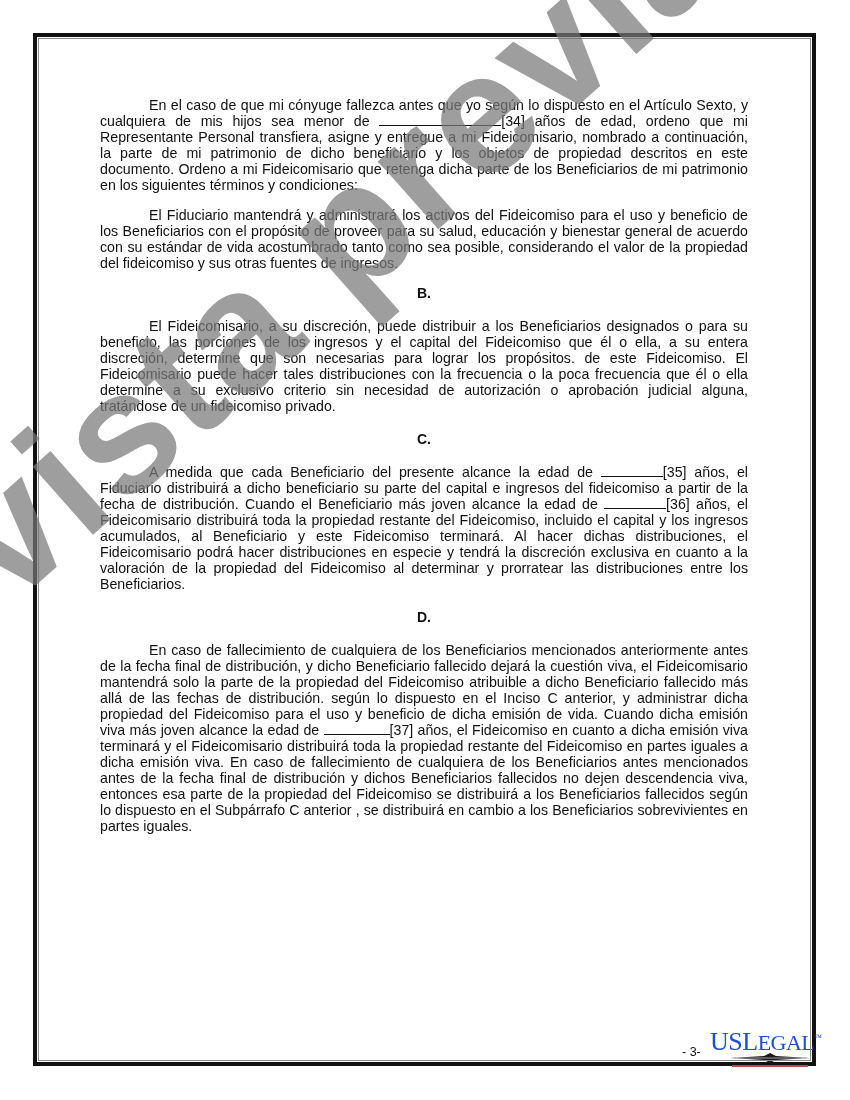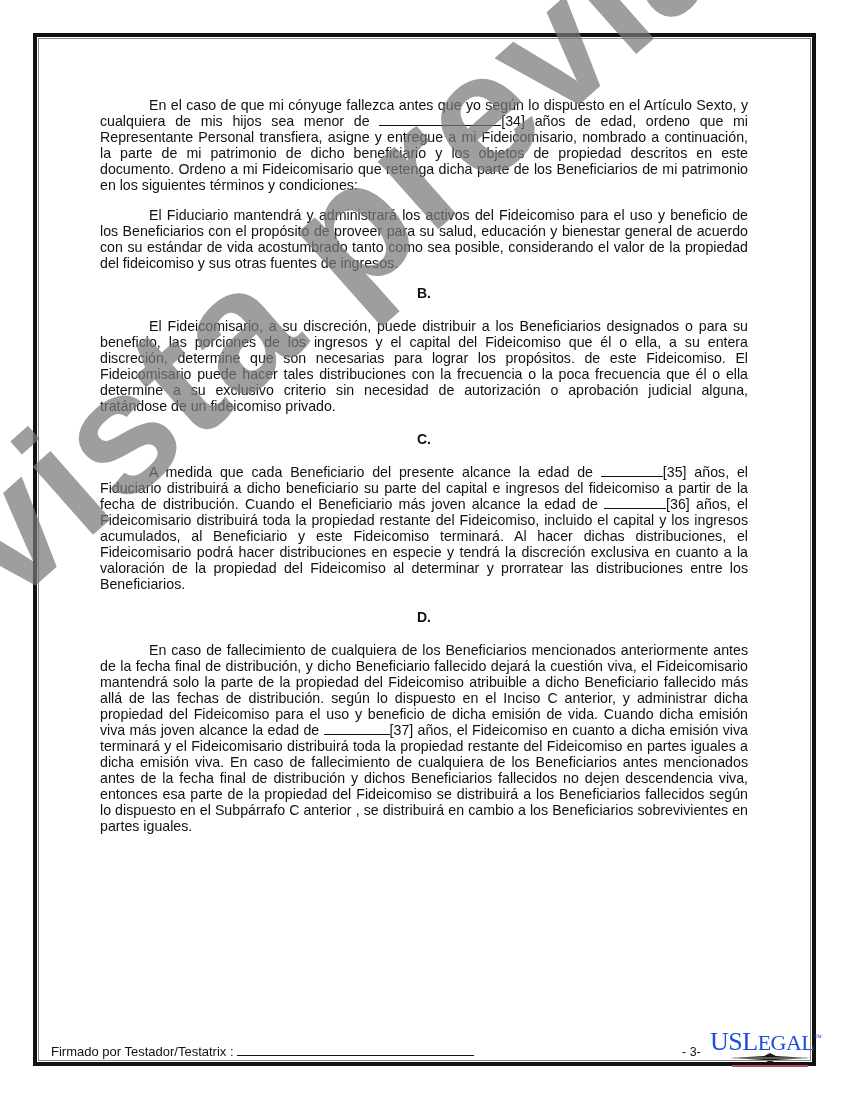--- a/index.html
+++ b/index.html
@@ -148,23 +148,20 @@
     <p class="heading" style="margin-bottom:17px;">C.</p>
 
     <p class="para" style="margin-bottom:17px;"><span>A medida que cada Beneficiario del presente alcance la edad de </span><span class="blank short"></span><span>[35]</span><span> años, el Fiduciario distribuirá a dicho beneficiario su parte del capital e ingresos del fideicomiso a partir de la fecha de distribución. Cuando el Beneficiario más joven alcance la edad de </span><span class="blank short"></span><span>[36]</span><span> años, el Fideicomisario distribuirá toda la propiedad restante del Fideicomiso, incluido el capital y los ingresos acumulados, al Beneficiario y este Fideicomiso terminará. Al hacer dichas distribuciones, el Fideicomisario podrá hacer distribuciones en especie y tendrá la discreción exclusiva en cuanto a la valoración de la propiedad del Fideicomiso al determinar y prorratear las distribuciones entre los Beneficiarios.</span></p>
 
     <p class="heading" style="margin-bottom:17px;">D.</p>
 
     <p class="para" style="margin-bottom:17px;"><span>En caso de fallecimiento de cualquiera de los Beneficiarios mencionados anteriormente antes de la fecha final de distribución, y dicho Beneficiario fallecido dejará la cuestión viva, el Fideicomisario mantendrá solo la parte de la propiedad del Fideicomiso atribuible a dicho Beneficiario fallecido más allá de las fechas de distribución. según lo dispuesto en el Inciso C anterior, y administrar dicha propiedad del Fideicomiso para el uso y beneficio de dicha emisión de vida. Cuando dicha emisión viva más joven alcance la edad de </span><span class="blank mid"></span><span>[37]</span><span> años, el Fideicomiso en cuanto a dicha emisión viva terminará y el Fideicomisario distribuirá toda la propiedad restante del Fideicomiso en partes iguales a dicha emisión viva. En caso de fallecimiento de cualquiera de los Beneficiarios antes mencionados antes de la fecha final de distribución y dichos Beneficiarios fallecidos no dejen descendencia viva, entonces esa parte de la propiedad del Fideicomiso se distribuirá a los Beneficiarios fallecidos según lo dispuesto en el Subpárrafo C anterior , se distribuirá en cambio a los Beneficiarios sobrevivientes en partes iguales.</span></p>
 
   </div>
 
-  <div class="footer-sign">
-    <span>Firmado por Testador/Testatrix : </span><span class="sign-line"></span>
-  </div>
 
   <div class="page-number">- 3-</div>
 
   <div class="logo">
     <div class="logo-text"><span>US</span><span>L</span><span class="small">EGAL</span><sup style="font-size:8px;">™</sup></div>
     <svg class="logo-wing" viewBox="0 0 80 10">
       <path d="M0 5 L34 3 L40 0 L46 3 L80 5 L46 7 L40 10 L34 7 Z" fill="#1a1a1a"></path>
       <line x1="6" y1="5" x2="74" y2="5" stroke="#fff" stroke-width="0.6"></line>
     </svg>
     <div style="position:absolute;left:22px;top:40px;width:76px;height:2px;background:#b84a55;"></div>

